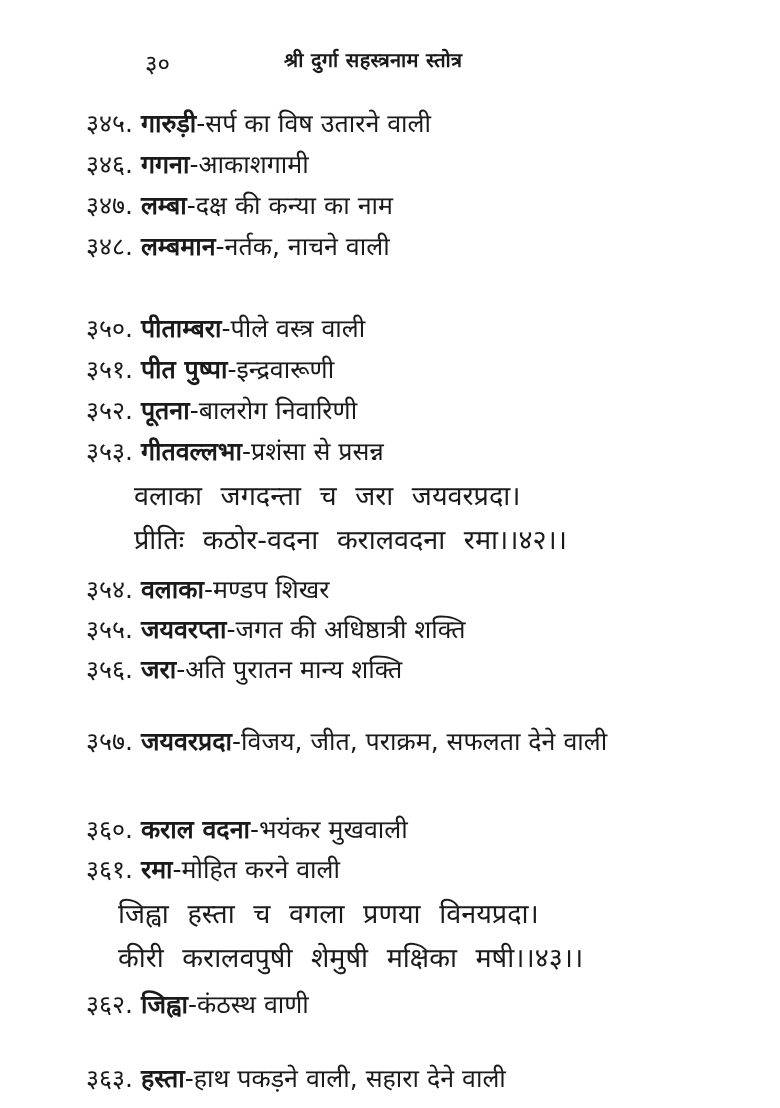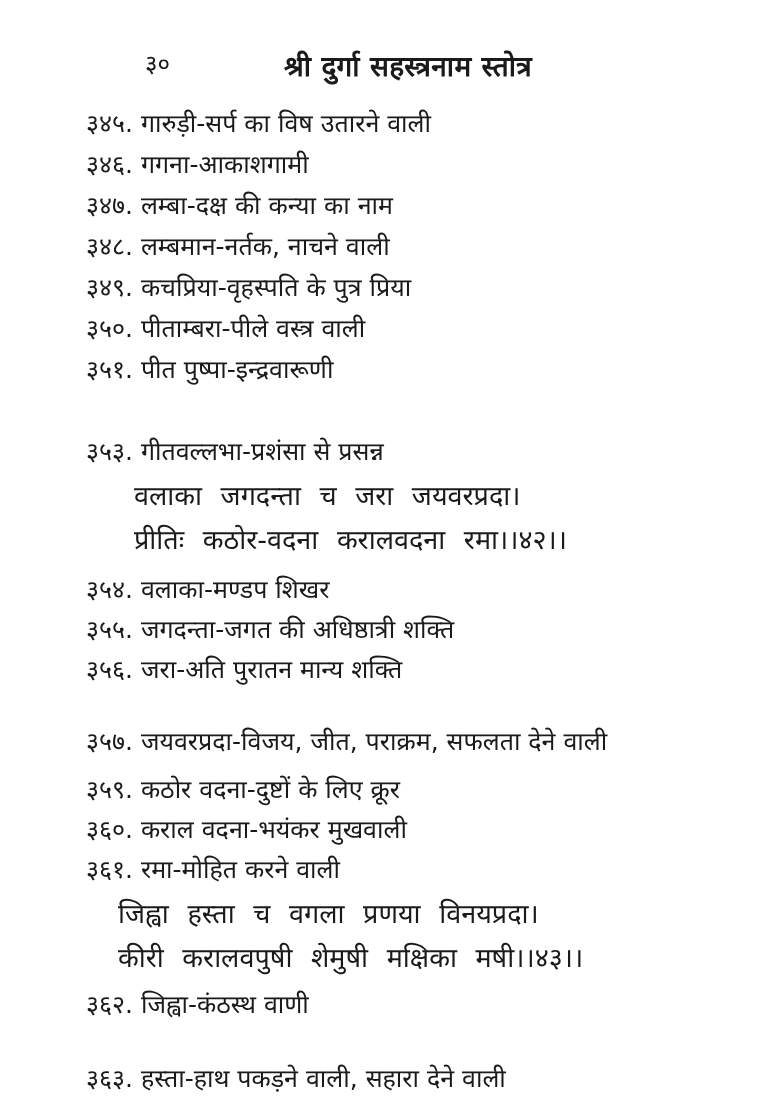--- a/index.html
+++ b/index.html
@@ -4,58 +4,57 @@
 <style>
   html, body { margin: 0; padding: 0; }
   body {
     width: 780px; height: 1108px; background: #ffffff; color: #1a1a1a;
     font-family: "DejaVu Sans", "Liberation Sans", sans-serif;
     position: relative; overflow: hidden;
   }
   .page { position: absolute; left: 0; top: 0; width: 780px; height: 1108px; }
   .header { position: absolute; top: 46px; left: 12px; width: 780px; height: 40px; padding-left: 35px; }
   .page-num { position: absolute; left: 133px; top: 0; font-size: 24px; }
-  .page-title { position: absolute; left: 272px; top: 0; font-size: 28px; font-weight: bold; letter-spacing: 0.3px; }
+  .page-title { position: absolute; left: 272px; top: 0; font-size: 20px; font-weight: bold; letter-spacing: 0.3px; }
   .entry {
     position: absolute; left: 86px; height: 40px; font-size: 25px; white-space: nowrap; line-height: 40px;
   }
   .entry .num { font-weight: normal; text-align: center; }
-  .entry .name { font-weight: normal; }
+  .entry .name { font-weight: bold; }
   .entry .sep { font-weight: normal; }
   .entry .meaning { font-weight: normal; }
   .verse {
     position: absolute; font-size: 27px; font-weight: normal; white-space: nowrap; line-height: 40px; word-spacing: 10px;
   }
 </style>
 </head>
 <body>
 
 <div class="page">
   <div class="header">
     <span class="page-num">३०</span>
     <span class="page-title">श्री दुर्गा सहस्त्रनाम स्तोत्र</span>
   </div>
 
   <div class="entry" style="top:104px"><span class="num">३४५.</span> <span class="name">गारुड़ी</span><span class="sep">-</span><span class="meaning">सर्प का विष उतारने वाली</span></div>
   <div class="entry" style="top:145px"><span class="num">३४६.</span> <span class="name">गगना</span><span class="sep">-</span><span class="meaning">आकाशगामी</span></div>
   <div class="entry" style="top:186px"><span class="num">३४७.</span> <span class="name">लम्बा</span><span class="sep">-</span><span class="meaning">दक्ष की कन्या का नाम</span></div>
   <div class="entry" style="top:227px"><span class="num">३४८.</span> <span class="name">लम्बमान</span><span class="sep">-</span><span class="meaning">नर्तक, नाचने वाली</span></div>
-  <div class="entry" style="top:268px"><span class="num">३४९.</span> <span class="name">कचप्रिया</span><span class="sep">-</span><span class="meaning">वृहस्पति के पुत्र प्रिया</span></div>
   <div class="entry" style="top:309px"><span class="num">३५०.</span> <span class="name">पीताम्बरा</span><span class="sep">-</span><span class="meaning">पीले वस्त्र वाली</span></div>
   <div class="entry" style="top:350px"><span class="num">३५१.</span> <span class="name">पीत पुष्पा</span><span class="sep">-</span><span class="meaning">इन्द्रवारूणी</span></div>
+  <div class="entry" style="top:391px"><span class="num">३५२.</span> <span class="name">पूतना</span><span class="sep">-</span><span class="meaning">बालरोग निवारिणी</span></div>
   <div class="entry" style="top:432px"><span class="num">३५३.</span> <span class="name">गीतवल्लभा</span><span class="sep">-</span><span class="meaning">प्रशंसा से प्रसन्न</span></div>
 
   <div class="verse" style="top:476px; left:134px">वलाका जगदन्ता च जरा जयवरप्रदा।</div>
   <div class="verse" style="top:520px; left:134px">प्रीतिः कठोर-वदना करालवदना रमा।।४२।।</div>
 
   <div class="entry" style="top:570px"><span class="num">३५४.</span> <span class="name">वलाका</span><span class="sep">-</span><span class="meaning">मण्डप शिखर</span></div>
-  <div class="entry" style="top:610px"><span class="num">३५५.</span> <span class="name">जगदन्ता</span><span class="sep">-</span><span class="meaning">जगत की अधिष्ठात्री शक्ति</span></div>
+  <div class="entry" style="top:610px"><span class="num">३५५.</span> <span class="name">जयवरप्ता</span><span class="sep">-</span><span class="meaning">जगत की अधिष्ठात्री शक्ति</span></div>
   <div class="entry" style="top:650px"><span class="num">३५६.</span> <span class="name">जरा</span><span class="sep">-</span><span class="meaning">अति पुरातन मान्य शक्ति</span></div>
   <div class="entry" style="top:722px"><span class="num">३५७.</span> <span class="name">जयवरप्रदा</span><span class="sep">-</span><span class="meaning">विजय, जीत, पराक्रम, सफलता देने वाली</span></div>
-  <div class="entry" style="top:770px"><span class="num">३५९.</span> <span class="name">कठोर वदना</span><span class="sep">-</span><span class="meaning">दुष्टों के लिए क्रूर</span></div>
   <div class="entry" style="top:810px"><span class="num">३६०.</span> <span class="name">कराल वदना</span><span class="sep">-</span><span class="meaning">भयंकर मुखवाली</span></div>
   <div class="entry" style="top:850px"><span class="num">३६१.</span> <span class="name">रमा</span><span class="sep">-</span><span class="meaning">मोहित करने वाली</span></div>
 
   <div class="verse" style="top:894px; left:118px">जिह्वा हस्ता च वगला प्रणया विनयप्रदा।</div>
   <div class="verse" style="top:938px; left:118px">कीरी करालवपुषी शेमुषी मक्षिका मषी।।४३।।</div>
 
   <div class="entry" style="top:985px"><span class="num">३६२.</span> <span class="name">जिह्वा</span><span class="sep">-</span><span class="meaning">कंठस्थ वाणी</span></div>
   <div class="entry" style="top:1059px"><span class="num">३६३.</span> <span class="name">हस्ता</span><span class="sep">-</span><span class="meaning">हाथ पकड़ने वाली, सहारा देने वाली</span></div>
 </div>
 

